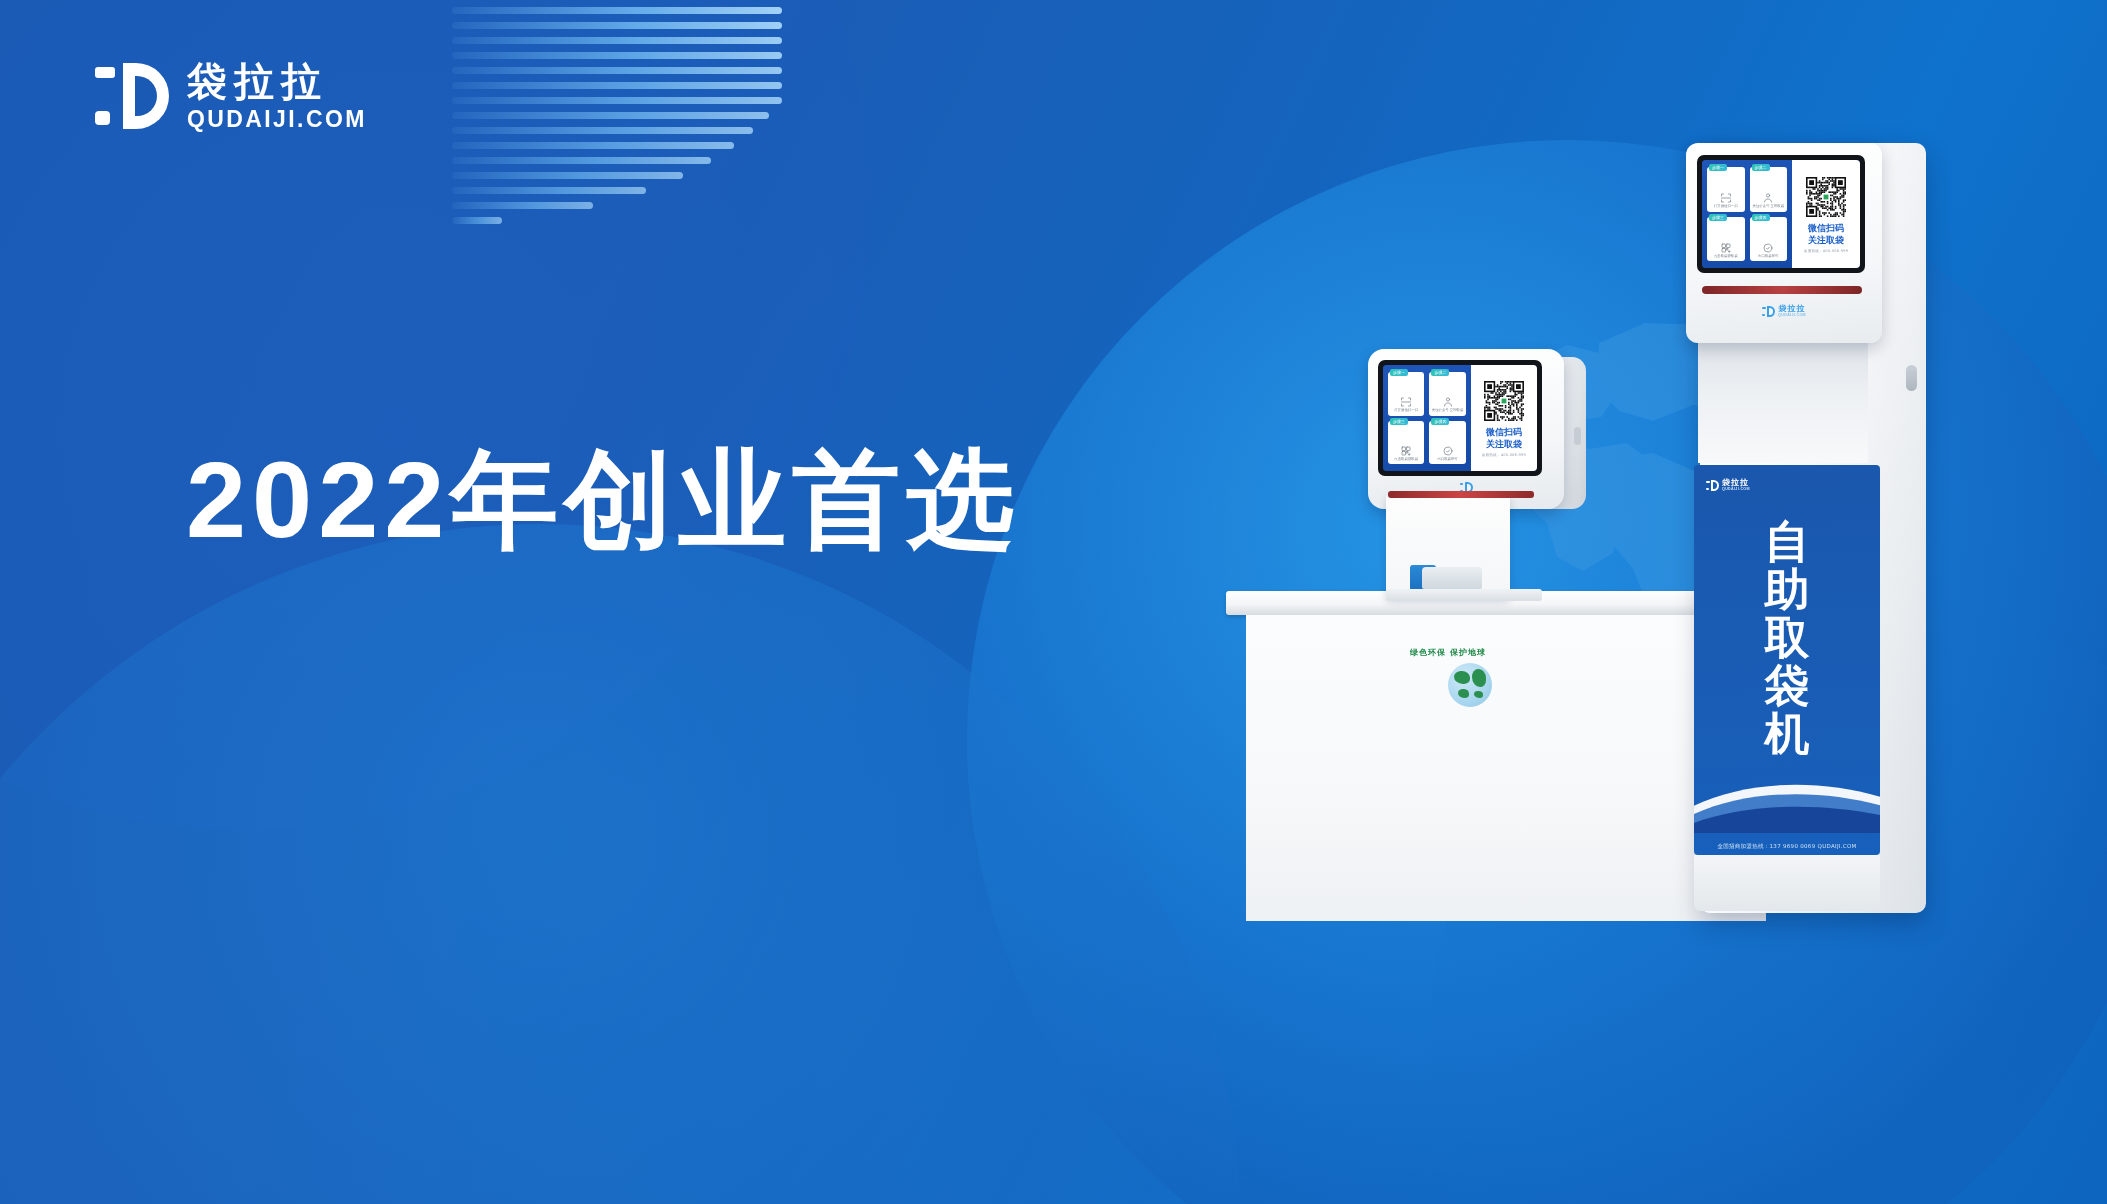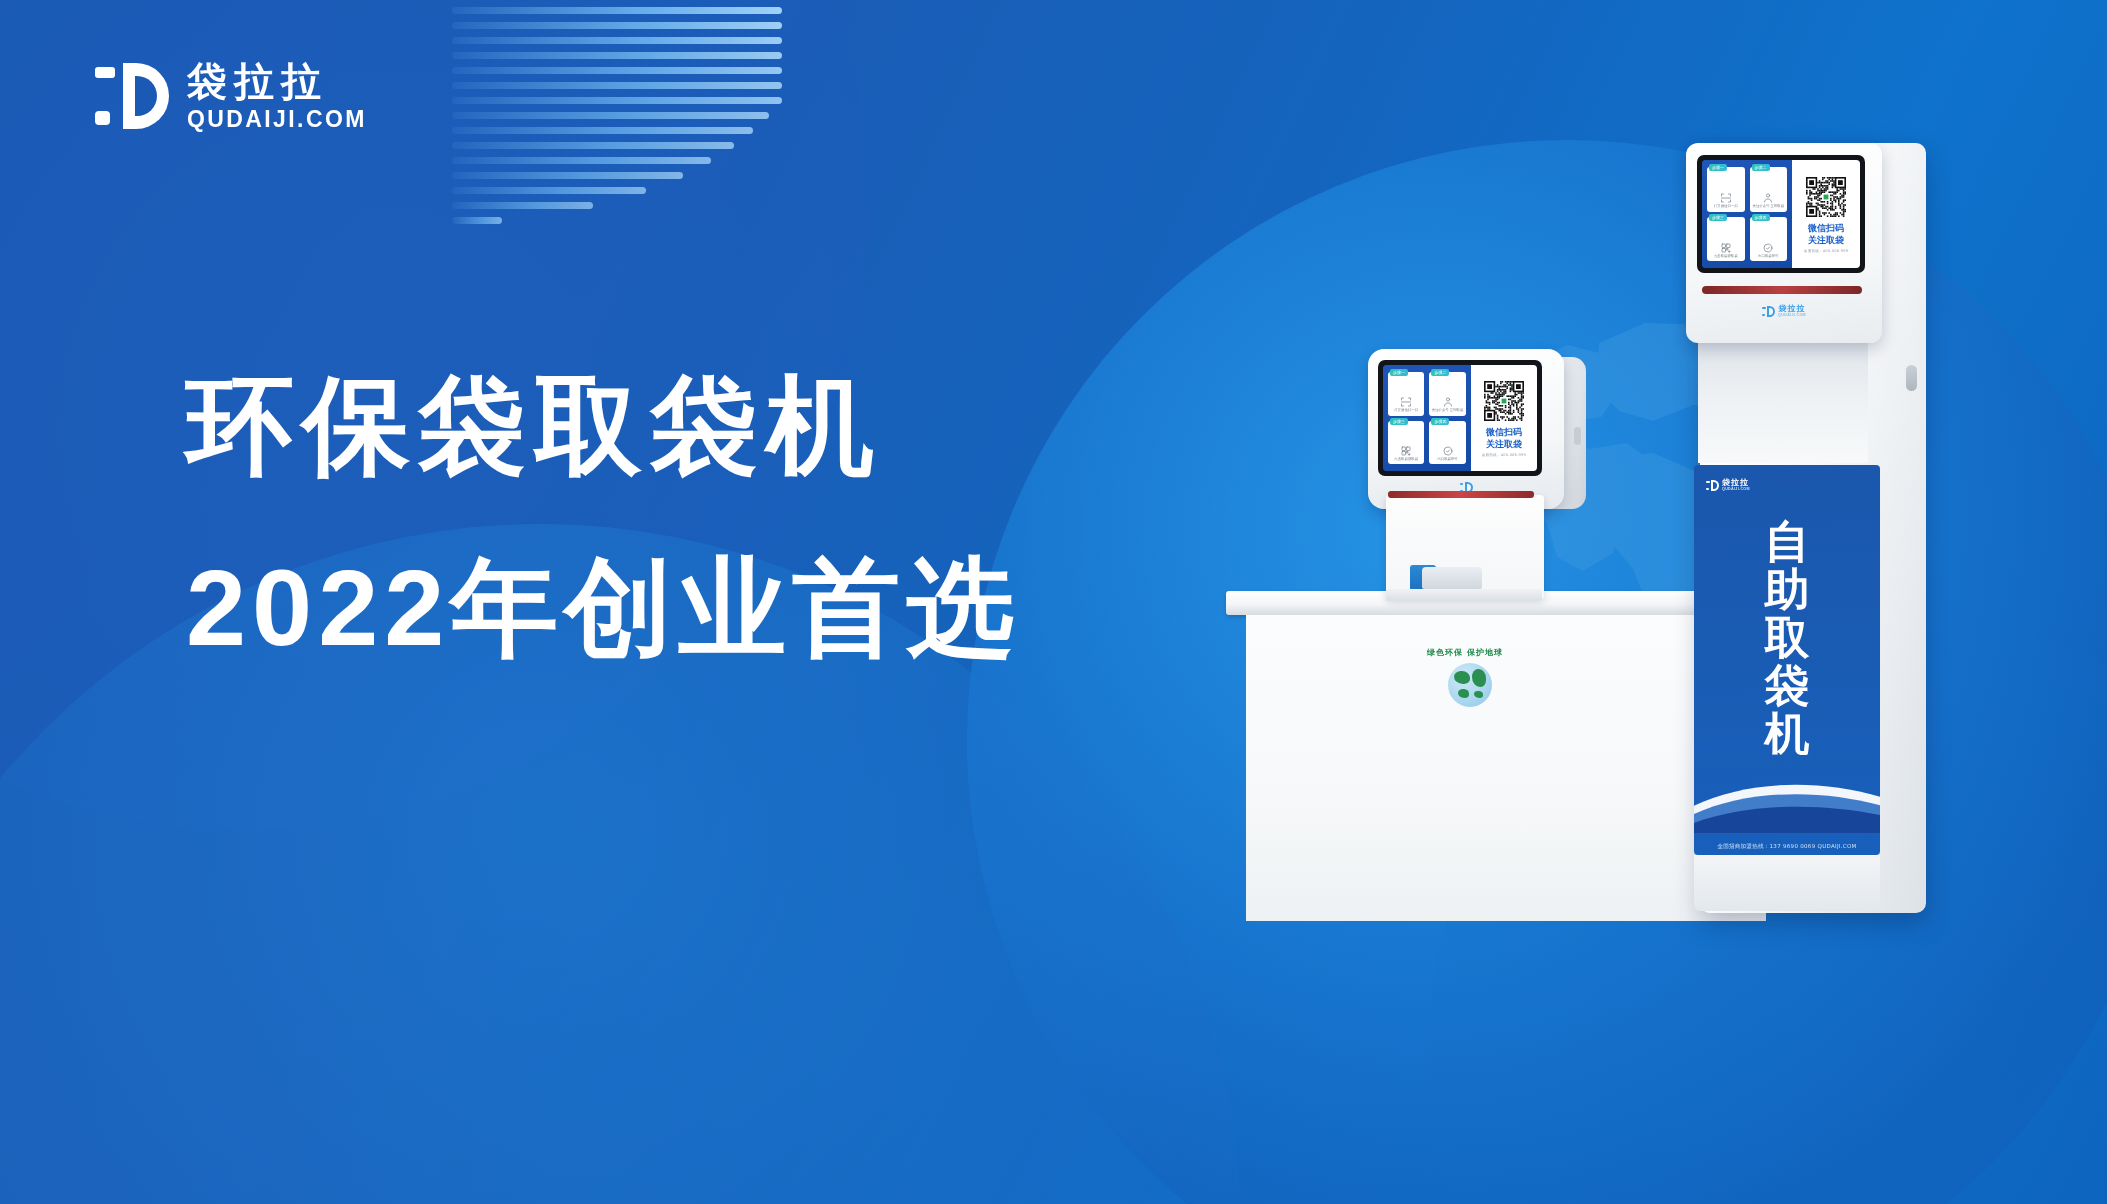--- a/index.html
+++ b/index.html
@@ -69,21 +69,21 @@
     box-shadow:0 6px 14px rgba(0,20,60,.22);}
   .kd-side{position:absolute;left:180px;top:8px;width:38px;height:152px;border-radius:0 14px 14px 0;
     background:linear-gradient(100deg,#eef1f4 0%,#dfe4e9 60%,#ccd2d8 100%);}
   .kd-side-btn{position:absolute;left:206px;top:78px;width:7px;height:18px;border-radius:4px;
     background:#c6ccd3;}
   .kd-screen{position:absolute;left:10px;top:11px;width:164px;height:116px;border-radius:7px;
     background:#111418;padding:5px;box-sizing:border-box;overflow:hidden;}
   .kd-logo{position:absolute;left:0;right:34px;top:130px;text-align:center;}
   .kd-neck{position:absolute;left:58px;top:158px;width:76px;height:72px;
     background:linear-gradient(180deg,#f0f3f6 0%,#e4e8ec 100%);}
-  .kd-plate{position:absolute;left:18px;top:146px;width:158px;height:104px;border-radius:4px;
+  .kd-plate{position:absolute;left:18px;top:146px;width:124px;height:104px;border-radius:4px;
     background:linear-gradient(180deg,#fdfdfd 0%,#f4f6f8 100%);box-shadow:0 3px 8px rgba(0,20,60,.16);}
   .kd-slot{position:absolute;left:20px;top:142px;width:146px;height:7px;border-radius:3px;
     background:linear-gradient(90deg,#8d2b2b,#c44,#8d2b2b);}
   .kd-eco-text{position:absolute;left:0;right:0;top:152px;text-align:center;color:#1f8a48;
     font-size:8px;letter-spacing:1px;font-family:"DejaVu Sans",sans-serif;font-weight:700;}
   .kd-globe{position:absolute;left:62px;top:168px;width:44px;height:44px;border-radius:50%;
     background:radial-gradient(circle at 36% 32%,#cfe9f7 0%,#a9d6ef 60%,#8dc6e6 100%);overflow:hidden;}
   .kd-globe i{position:absolute;background:#2a8f4f;border-radius:46% 54% 40% 60%;}
   .kd-bag{position:absolute;left:54px;top:218px;width:60px;height:22px;border-radius:4px 4px 2px 2px;
     background:linear-gradient(180deg,#e9eef2,#cfd8de);}
@@ -211,21 +211,20 @@
       <span class="d-shape"></span>
       <span class="d-hole"></span>
     </div>
     <div class="logo-text">
       <div class="logo-cn">袋拉拉</div>
       <div class="logo-en">QUDAIJI.COM</div>
     </div>
   </div>
 
   <div class="copy">
-    <div class="h1">环保袋取袋机</div>
     <div class="h2">2022年创业首选</div>
   </div>
 
   <div class="counter">
     <div class="counter-top"></div>
     <div class="counter-face"></div>
   </div>
 
   <div class="kiosk-desk">
     <div class="kd-side"></div>

